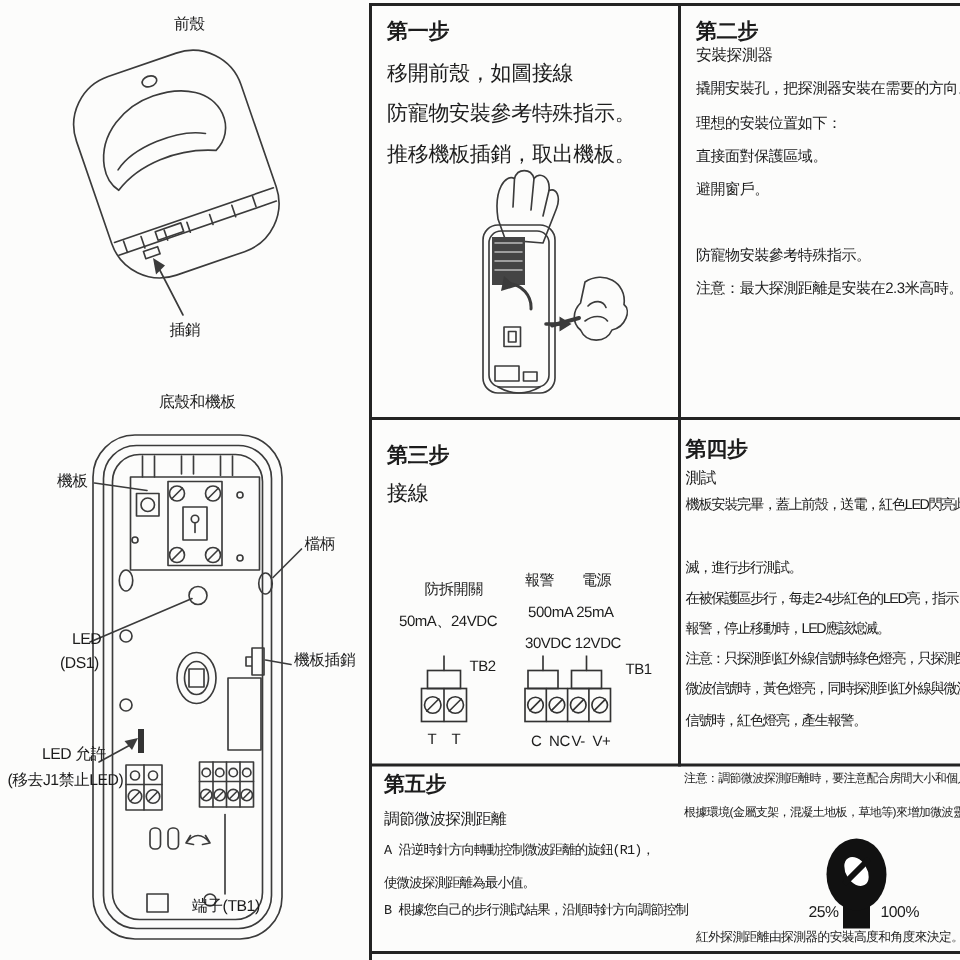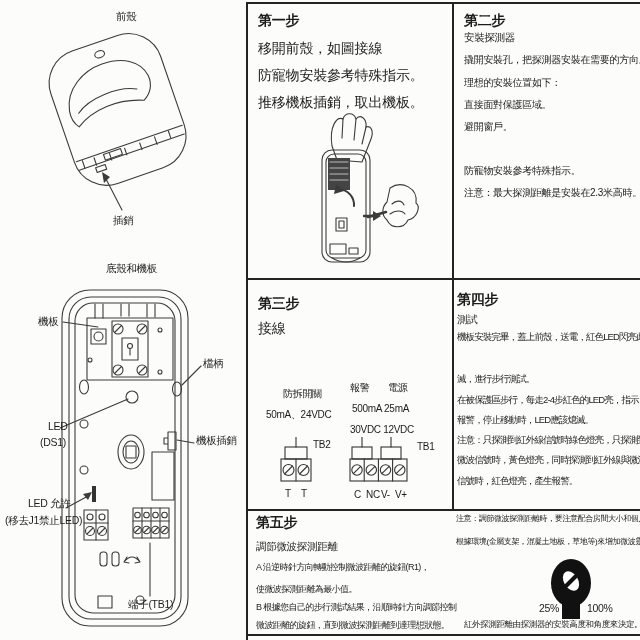--- a/index.html
+++ b/index.html
@@ -5,21 +5,21 @@
   html,body{margin:0;padding:0;}
   .page{
     position:relative;width:640px;height:640px;overflow:hidden;
     background:#fcfcfb;
     font-family:"Liberation Sans","DejaVu Sans",sans-serif;
     color:#1c1c1c;
   }
   .t{position:absolute;white-space:nowrap;color:#1c1c1c;line-height:1.15;}
   .s8 {font-size:8px;letter-spacing:-0.4px;}
   .s85{font-size:8.5px;letter-spacing:-0.4px;}
-  .s9 {font-size:9px;letter-spacing:-0.6px;}
+  .s9 {font-size:9px;letter-spacing:-0.6px;font-family:Liberation Mono, monospace;}
   .s95{font-size:9.5px;letter-spacing:-0.9px;}
   .s10{font-size:10px;letter-spacing:-0.3px;}
   .s105{font-size:10.5px;letter-spacing:-0.3px;}
   .s11{font-size:14px;letter-spacing:-0.2px;}
   .b{font-weight:bold;}
   .hline,.vline{position:absolute;background:#232323;}
   .hline{height:2px;}
   .vline{width:2px;}
   svg{position:absolute;}
 </style>
@@ -286,21 +286,20 @@
   <span class="t s95" style="left:457px;top:415px">報警，停止移動時，LED應該熄滅。</span>
   <span class="t s95" style="left:457px;top:435px">注意：只探測到紅外線信號時綠色燈亮，只探測到</span>
   <span class="t s95" style="left:457px;top:455px">微波信號時，黃色燈亮，同時探測到紅外線與微波</span>
   <span class="t s95" style="left:457px;top:476px">信號時，紅色燈亮，產生報警。</span>
 
   <span class="t s11 b" style="left:256px;top:514px">第五步</span>
   <span class="t s105" style="left:256px;top:540px">調節微波探測距離</span>
   <span class="t s9" style="left:256px;top:562px">A 沿逆時針方向轉動控制微波距離的旋鈕(R1)，</span>
   <span class="t s9" style="left:256px;top:584px">使微波探測距離為最小值。</span>
   <span class="t s9" style="left:256px;top:602px">B 根據您自己的步行測試結果，沿順時針方向調節控制</span>
-  <span class="t s9" style="left:256px;top:620px">微波距離的旋鈕，直到微波探測距離到達理想狀態。</span>
 
   <span class="t s8" style="left:456px;top:514px">注意：調節微波探測距離時，要注意配合房間大小和個人需要。</span>
   <span class="t s8" style="left:456px;top:537px">根據環境(金屬支架，混凝土地板，草地等)來增加微波靈敏度。</span>
 
   <svg style="left:545px;top:558px" width="60" height="62" viewBox="0 0 60 62">
     <rect x="17" y="40" width="18" height="21" fill="#111"></rect>
     <ellipse cx="26" cy="25" rx="20" ry="24" fill="#111"></ellipse>
     <ellipse cx="26" cy="23" rx="7" ry="10.5" fill="#fff" transform="rotate(-32 26 23)"></ellipse>
     <line x1="19" y1="30" x2="33" y2="16" stroke="#111" stroke-width="4" stroke-linecap="round"></line>
   </svg>

